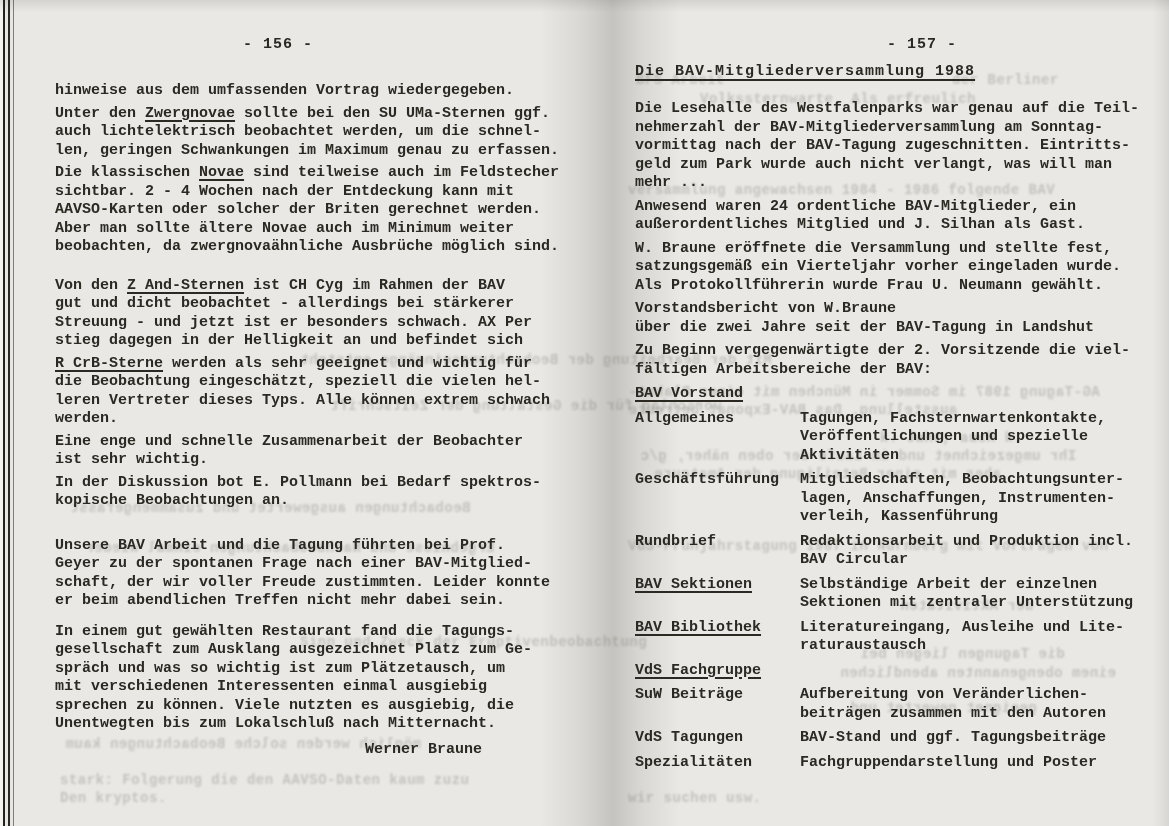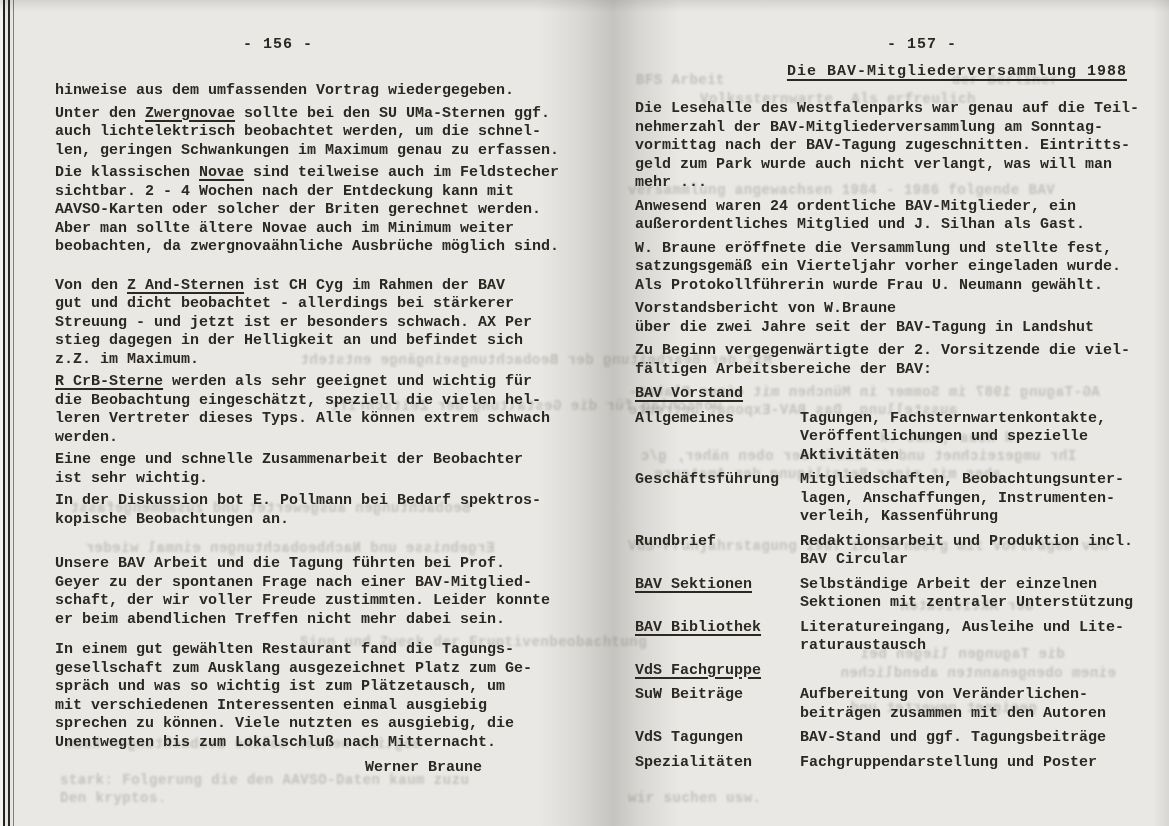--- a/index.html
+++ b/index.html
@@ -44,21 +44,21 @@
   .para:first-child{margin-top:0;}
 
   #left-pagenum{position:absolute;left:243px;top:36px;letter-spacing:1px;}
   #left-content{position:absolute;left:55px;top:82px;width:528px;}
   #left-paras .para:nth-child(4){margin-top:20px;}
   #left-paras .para:nth-child(8){margin-top:26px;}
   #left-paras .para:nth-child(9){margin-top:12px;}
   #left-signature{margin-top:7px;margin-left:310px;white-space:pre;}
 
   #right-pagenum{position:absolute;left:887px;top:36px;letter-spacing:1px;}
-  #right-title{position:absolute;left:635px;top:63px;width:492px;text-align:right;
+  #right-title{position:absolute;left:635px;top:63px;width:492px;text-align:left;
     letter-spacing:1px;text-decoration:underline;text-decoration-thickness:1.5px;text-underline-offset:4px;}
   #right-content{position:absolute;left:635px;top:100px;width:500px;}
   #right-paras .para{margin-top:5px;}
   #right-paras .para:first-child{margin-top:0;}
 
   .deflist{margin-top:6px;}
   .dl-row{display:flex;margin-top:6px;}
   .dl-term{width:165px;flex:none;white-space:pre;}
   .dl-desc{flex:1;}
 
@@ -121,21 +121,20 @@
         <div class="line">sichtbar. 2 - 4 Wochen nach der Entdeckung kann mit</div>
         <div class="line">AAVSO-Karten oder solcher der Briten gerechnet werden.</div>
         <div class="line">Aber man sollte ältere Novae auch im Minimum weiter</div>
         <div class="line">beobachten, da zwergnovaähnliche Ausbrüche möglich sind.</div>
       </div>
       <div class="para">
         <div class="line">Von den <span class="u">Z And-Sternen</span> ist CH Cyg im Rahmen der BAV</div>
         <div class="line">gut und dicht beobachtet - allerdings bei stärkerer</div>
         <div class="line">Streuung - und jetzt ist er besonders schwach. AX Per</div>
         <div class="line">stieg dagegen in der Helligkeit an und befindet sich</div>
-        <div class="line">z.Z. im Maximum.</div>
       </div>
       <div class="para">
         <div class="line"><span class="u">R CrB-Sterne</span> werden als sehr geeignet und wichtig für</div>
         <div class="line">die Beobachtung eingeschätzt, speziell die vielen hel-</div>
         <div class="line">leren Vertreter dieses Typs. Alle können extrem schwach</div>
         <div class="line">werden.</div>
       </div>
       <div class="para">
         <div class="line">Eine enge und schnelle Zusammenarbeit der Beobachter</div>
         <div class="line">ist sehr wichtig.</div>

